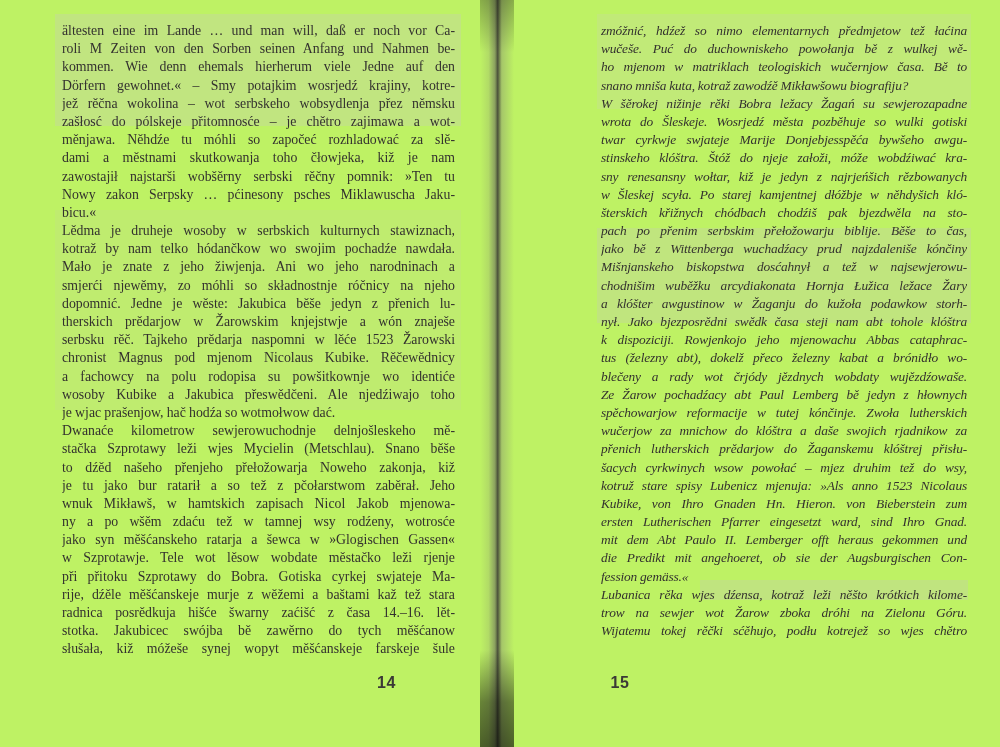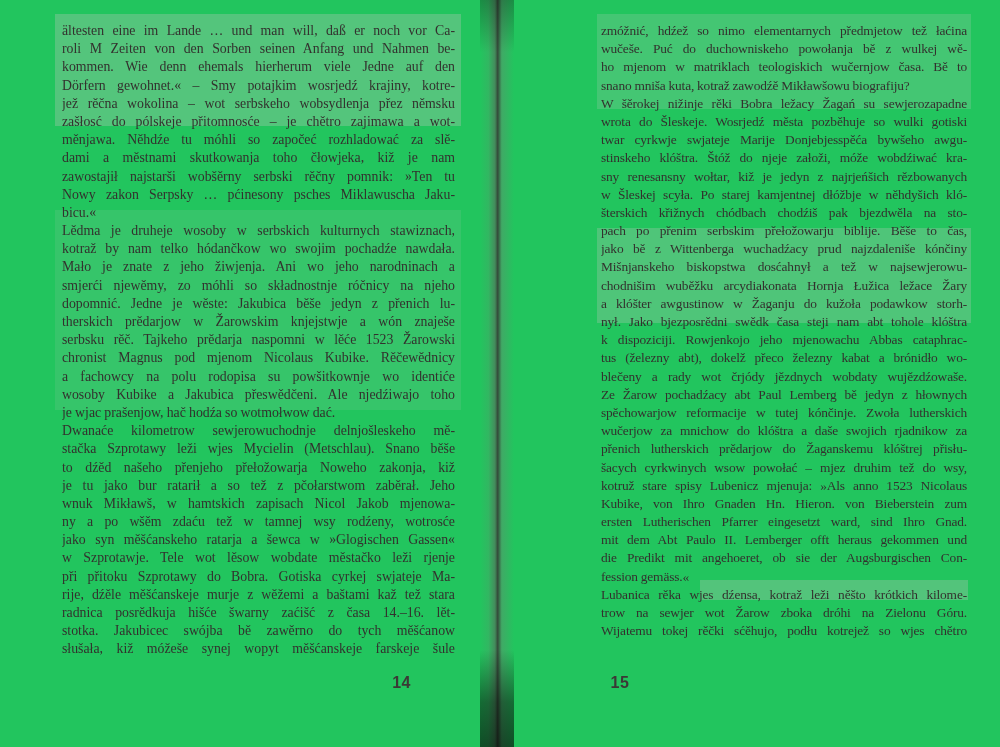--- a/index.html
+++ b/index.html
@@ -4,21 +4,21 @@
 <style>
   html, body {
     margin: 0;
     padding: 0;
     background: #e8e6e2;
   }
   .book {
     position: relative;
     width: 1000px;
     height: 747px;
-    background: #22c55e;
+    background: #bef264;
     overflow: hidden;
   }
   
   .shade {
     position: absolute;
     pointer-events: none;
   }
   .shade-l1 { left: 55px;  top: 14px;  width: 406px; height: 112px; background: rgba(203,200,196,0.30); }
   .shade-l2 { left: 55px;  top: 210px; width: 406px; height: 200px; background: rgba(203,200,196,0.12); }
   .shade-r1 { left: 597px; top: 14px;  width: 374px; height: 95px;  background: rgba(205,203,200,0.20); }
@@ -37,20 +37,21 @@
     font-size: 13.8px;
     word-spacing: -0.3px;
   }
   .page-text.right {
     left: 601px;
     top: 22px;
     width: 366px;
     font-size: 13.4px;
     letter-spacing: -0.15px;
     word-spacing: -0.3px;
+    font-style: italic;
   }
   .line {
     height: 18.2px;
     line-height: 18.2px;
     text-align: justify;
     text-align-last: justify;
     overflow: hidden;
   }
   .line.flush {
     text-align-last: left;
@@ -58,21 +59,21 @@
 
   .page-number {
     position: absolute;
     top: 674px;
     font-family: "Liberation Sans", "DejaVu Sans", sans-serif;
     font-weight: bold;
     font-size: 16px;
     color: #3b3936;
     letter-spacing: 0.5px;
   }
-  .num-left  { left: 377px; width: 34px; text-align: right; }
+  .num-left  { left: 377px; width: 34px; text-align: left; }
   .num-right { left: 603px; width: 34px; text-align: center; }
 
   
   .spine {
     position: absolute;
     left: 480px;
     top: 0;
     width: 34px;
     height: 747px;
     background:

